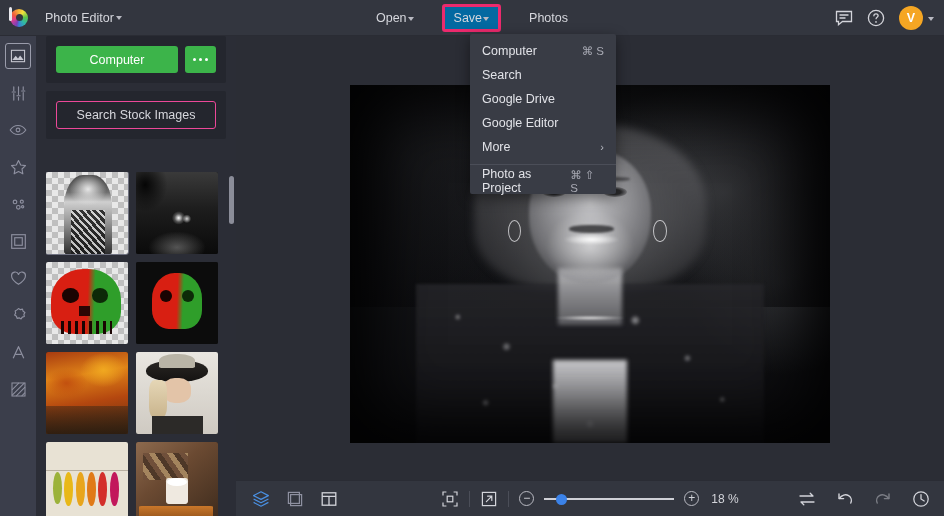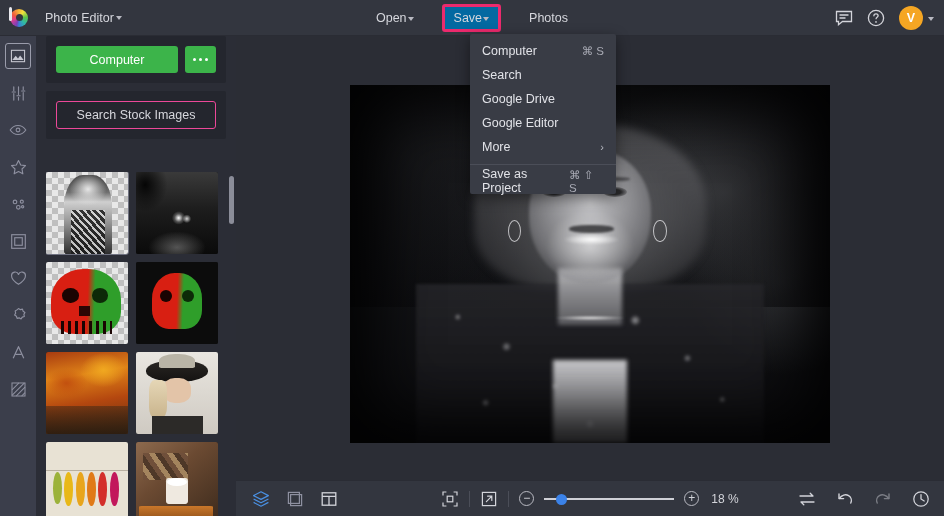--- a/index.html
+++ b/index.html
@@ -581,21 +581,21 @@
     </div>
     <div class="dd-item">
       <span>Google Editor</span>
     </div>
     <div class="dd-item">
       <span>More</span>
       <span class="dd-arrow">›</span>
     </div>
     <div class="dd-sep"></div>
     <div class="dd-item" style="padding-bottom:3px;">
-      <span>Save as Project</span>
+      <span>Photo as Project</span>
       <span class="dd-shortcut">⌘ ⇧ S</span>
     </div>
   </div>
 
   <div class="bottombar">
     <div class="bb-left">
       <div class="icon-btn">
         <svg width="18" height="18" viewBox="0 0 18 18" fill="none" stroke="#4a90e2" stroke-width="1.2" stroke-linejoin="round">
           <path d="M9 1.8L16.4 5.6 9 9.4 1.6 5.6z"></path>
           <path d="M1.6 9L9 12.8 16.4 9"></path>

